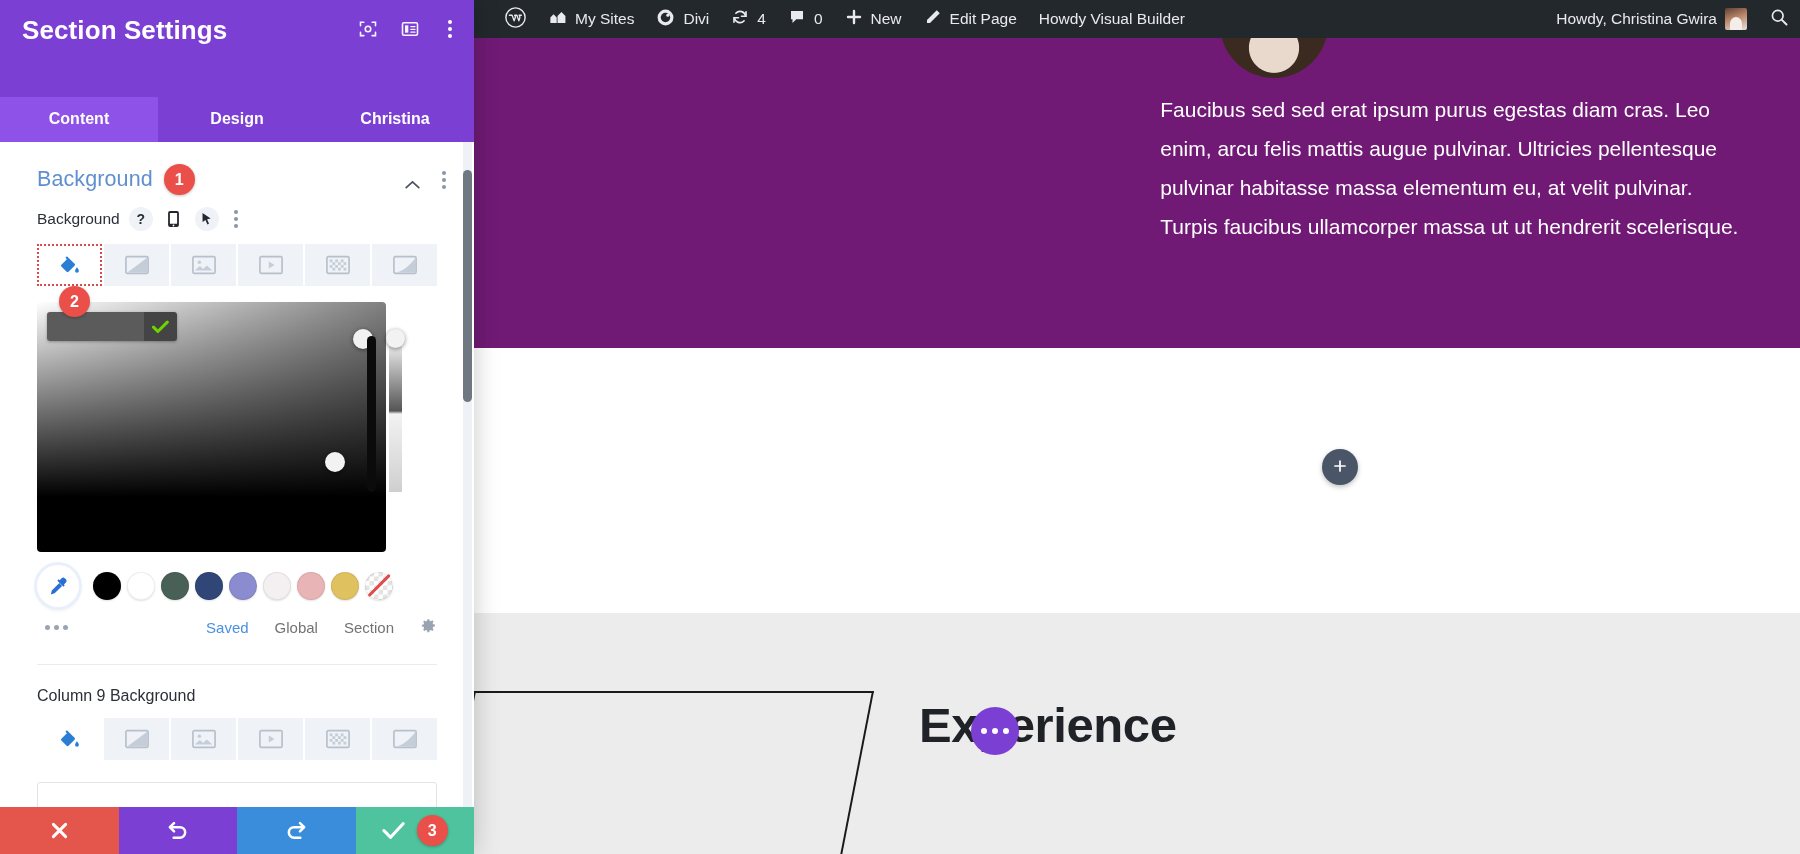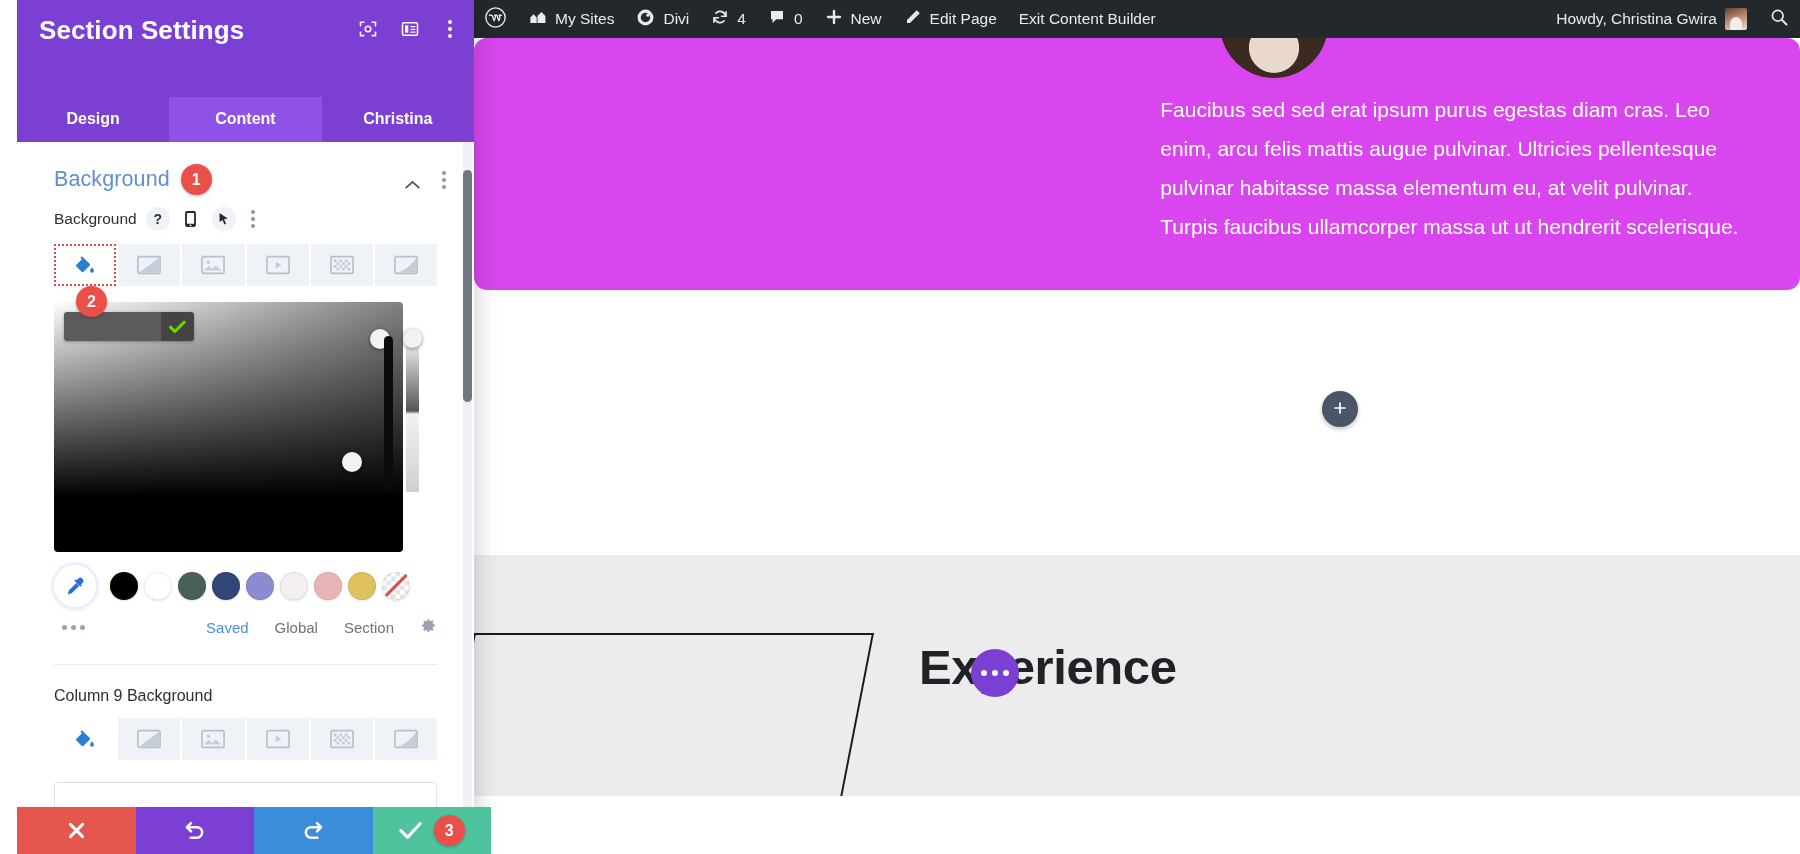--- a/index.html
+++ b/index.html
@@ -14,21 +14,20 @@
   #root { position: relative; width: 1800px; height: 854px; }
 
   
   #settings-panel {
     position: absolute; left: 0; top: 0;
     width: 474px; height: 854px;
     background: #fff;
     display: flex; flex-direction: column;
     box-shadow: 0 0 24px rgba(0,0,0,.22);
     z-index: 40;
-    padding-left: 17px;
   }
   .panel-header {
     background: #7b3fd4;
     padding: 14px 22px 12px 22px;
     position: relative;
     flex: 0 0 auto;
     height: 97px;
   }
   .panel-title {
     color: #fff; font-size: 26px; font-weight: bold; letter-spacing: .1px;
@@ -200,21 +199,21 @@
   .act.cancel { background:#e4564c; }
   .act.undo   { background:#7b3fd4; }
   .act.redo   { background:#3a8ddb; }
   .act.save   { background:#4ec39d; }
   .act .badge { position: relative; margin-left: 12px; width: 31px; height: 31px; }
 
   
   #adminbar {
     position: absolute; left: 474px; top: 0; width: 1326px; height: 38px;
     background: #23282d; color: #e9eaed; display: flex; align-items: center;
-    font-size: 15.5px; z-index: 20;
+    font-size: 15.5px; z-index: 20; padding-left: 20px;
   }
   #adminbar .ab-item {
     display: flex; align-items: center; gap: 8px; padding: 0 11px; height: 38px;
     cursor: pointer; white-space: nowrap;
   }
   #adminbar .ab-right { margin-left: auto; display:flex; }
   .avatar-sm {
     width: 22px; height: 22px; border-radius: 2px; overflow:hidden;
     background: linear-gradient(160deg,#5d4232 0%,#b9866a 45%,#e8e2dc 100%);
     display:inline-block; position: relative;
@@ -223,23 +222,22 @@
     content:""; position:absolute; left:5px; top:9px; width:12px; height:13px;
     border-radius: 50% 50% 0 0; background: #f3eee9;
   }
 
   
   #page {
     position: absolute; left: 474px; top: 38px; width: 1326px; height: 816px;
     overflow: hidden; background:#fff;
   }
   .hero-dark {
-    position: relative; height: 252px; background: #d946ef;
+    position: relative; height: 310px; background: #701a75;
     display: flex;
-    border-radius: 13px;
   }
   .hero-left { width: 51%; }
   .hero-right { flex:1; padding: 0 60px 0 10px; position: relative; }
   .hero-avatar {
     position:absolute; left: 70px; top: -68px; width: 108px; height: 108px;
     border-radius: 50%; overflow:hidden;
     background: radial-gradient(circle at 50% 72%, #e8d9cc 0 26%, #3a2a1f 27% 62%, #1d140e 63% 100%);
   }
   .hero-text {
     color:#fff; font-size: 21px; line-height: 1.86; padding-top: 52px;
@@ -329,21 +327,21 @@
     </div>
     <div class="ab-item">
       <span>
         <svg width="18" height="18" viewBox="0 0 24 24">
             <path d="M17 3l4 4L8 20H4v-4z" fill="#e9eaed"></path>
           </svg>
       </span>
       <span>Edit Page</span>
     </div>
     <div class="ab-item">
-      <span>Exit Content Builder</span>
+      <span>Howdy Visual Builder</span>
     </div>
 
     <div class="ab-right">
       <div class="ab-item">
         <span>Howdy, Christina Gwira</span>
         <span class="avatar-sm"></span>
       </div>
       <div class="ab-item">
         <span>
           <svg width="20" height="20" viewBox="0 0 24 24">
@@ -406,22 +404,22 @@
         </span>
         <span class="dots-v">
             <i></i>
             <i></i>
             <i></i>
           </span>
       </div>
     </div>
 
     <div class="panel-tabs">
+      <div class="panel-tab active">Content</div>
       <div class="panel-tab">Design</div>
-      <div class="panel-tab active">Content</div>
       <div class="panel-tab">Christina</div>
     </div>
 
     <div class="panel-body">
       <div class="panel-scroll">
 
         <div class="section-head">
           <span class="section-head-title">Background</span>
           <span class="badge">1</span>
           <span class="section-head-right">

